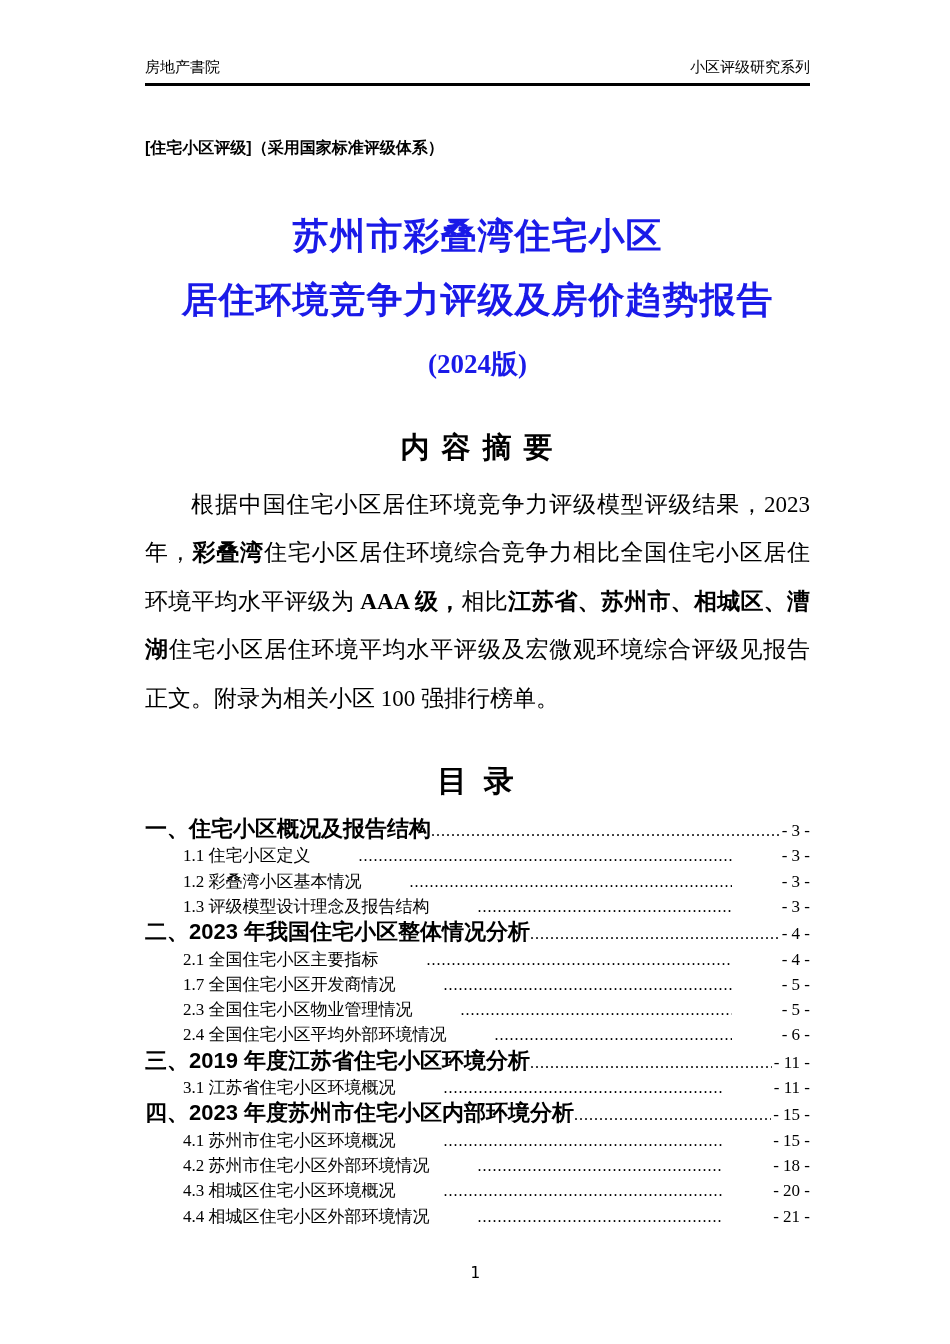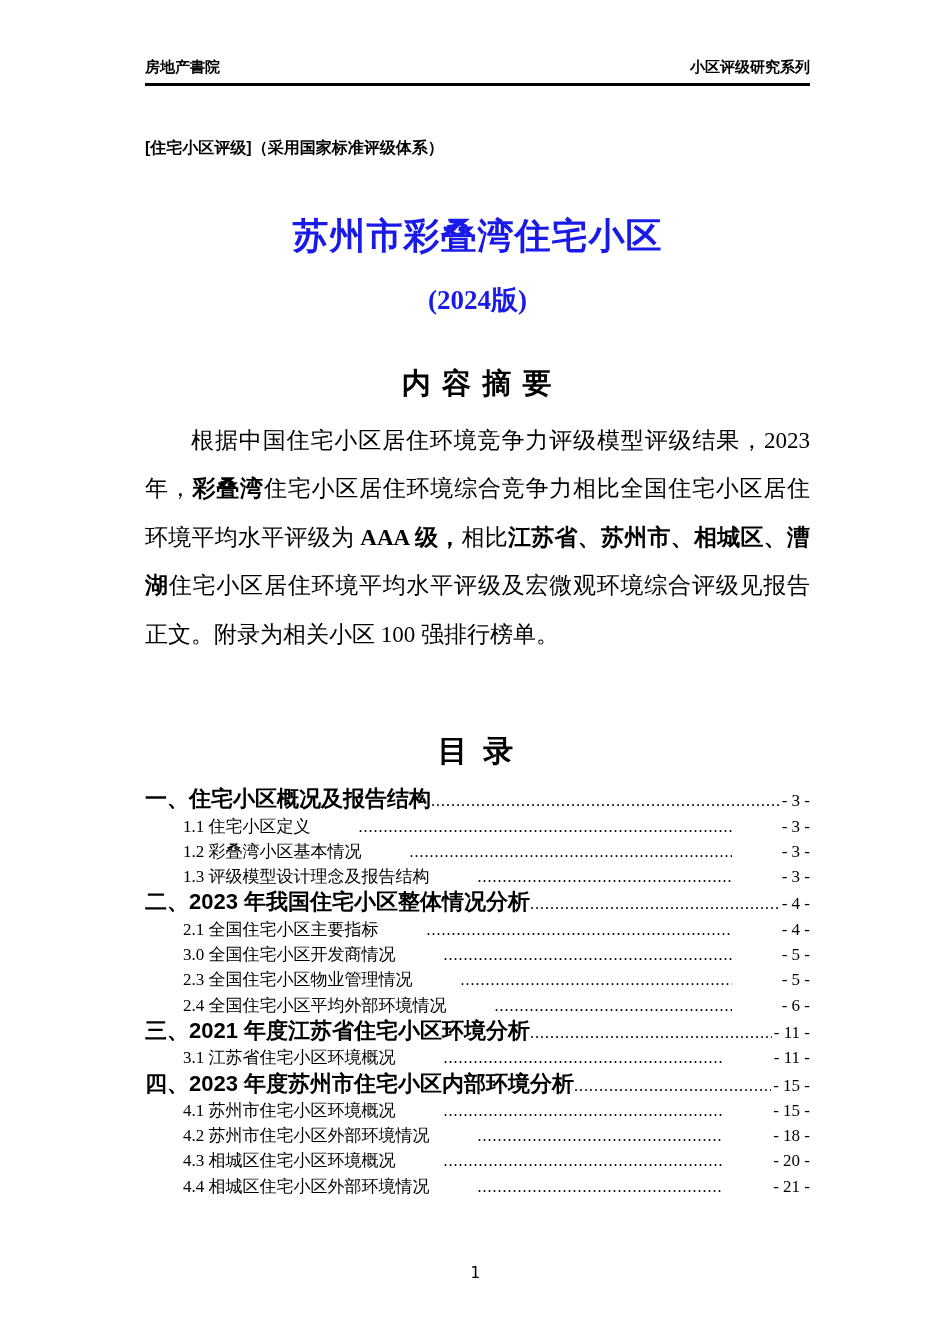--- a/index.html
+++ b/index.html
@@ -15,53 +15,52 @@
     width: 950px; height: 1344px;
     padding: 58px 140px 0 145px;
   }
   
   .hdr {
     display: flex; justify-content: space-between; align-items: flex-end;
     font-family: "Liberation Sans", "DejaVu Sans", sans-serif;
     font-size: 15px; line-height: 1.2;
     padding-bottom: 7px;
     border-bottom: 3px solid #000;
-    font-weight: bold;
   }
   
   .subtitle {
     margin-top: 52px;
     font-family: "Liberation Sans", "DejaVu Sans", sans-serif;
     font-weight: bold; font-size: 16px;
   }
   
   .title-block { text-align: center; margin-top: 54px; color: var(--title-color); }
   .title-line {
     font-size: 36px; font-weight: bold;
     font-family: "Liberation Serif", "DejaVu Serif", serif;
     line-height: 1.3; margin-bottom: 17px;
     letter-spacing: 1px;
   }
   .title-edition { font-size: 27px; font-weight: bold; margin-top: 22px; text-align: center; }
   
   .summary-heading {
     margin-top: 46px; text-align: center;
-    font-family: Liberation Serif, serif;
+    font-family: Liberation Sans, sans-serif;
     font-weight: bold; font-size: 29px; letter-spacing: 2px;
   }
   .summary-par {
     margin-top: 13px;
     font-size: 23px; line-height: 48.5px;
     text-align: justify; text-indent: 2em;
   }
   .summary-par .b { font-weight: bold; }
   
   .toc-heading {
-    margin-top: 72px; text-align: center;
-    font-family: Liberation Serif, serif;
+    margin-top: 38px; text-align: center;
+    font-family: Liberation Sans, sans-serif;
     font-weight: bold; font-size: 30px; letter-spacing: 4px;
   }
   .toc { margin-top: 14px; }
   .toc-row {
     display: flex; align-items: baseline;
     font-size: 17px; line-height: 25.3px;
     white-space: nowrap;
   }
   .toc-row.lv1 .toc-label {
     font-weight: bold;
@@ -90,20 +89,21 @@
 
   <div class="hdr">
     <span>房地产書院</span>
     <span>小区评级研究系列</span>
   </div>
 
   <div class="subtitle">[住宅小区评级]（采用国家标准评级体系）</div>
 
   <div class="title-block">
     <div class="title-line">苏州市彩叠湾住宅小区</div>
+    <div class="title-line">居住环境竞争力评级及房价趋势报告</div>
     <div class="title-edition">(2024版)</div>
   </div>
 
   <div class="summary-heading">内 容 摘 要</div>
 
   <p class="summary-par"><span>根据中国住宅小区居住环境竞争力评级模型评级结果，2023 年，</span><span class="b">彩叠湾</span><span>住宅小区居住环境综合竞争力相比全国住宅小区居住环境平均水平评级为 </span><span class="b">AAA 级，</span><span>相比</span><span class="b">江苏省、苏州市、相城区、漕湖</span><span>住宅小区居住环境平均水平评级及宏微观环境综合评级见报告正文。附录为相关小区 100 强排行榜单。</span></p>
 
   <div class="toc-heading">目 录</div>
 
   <nav class="toc">
@@ -131,36 +131,36 @@
         <span class="toc-label">二、2023 年我国住宅小区整体情况分析</span>
         <span class="toc-dots"></span>
         <span class="toc-page">- 4 -</span>
       </div>
       <div class="toc-row lv2">
         <span class="toc-label">2.1 全国住宅小区主要指标</span>
         <span class="toc-dots"></span>
         <span class="toc-page">- 4 -</span>
       </div>
       <div class="toc-row lv2">
-        <span class="toc-label">3.0 全国住宅小区开发商情况</span>
+        <span class="toc-label">1.7 全国住宅小区开发商情况</span>
         <span class="toc-dots"></span>
         <span class="toc-page">- 5 -</span>
       </div>
       <div class="toc-row lv2">
         <span class="toc-label">2.3 全国住宅小区物业管理情况</span>
         <span class="toc-dots"></span>
         <span class="toc-page">- 5 -</span>
       </div>
       <div class="toc-row lv2">
         <span class="toc-label">2.4 全国住宅小区平均外部环境情况</span>
         <span class="toc-dots"></span>
         <span class="toc-page">- 6 -</span>
       </div>
       <div class="toc-row lv1">
-        <span class="toc-label">三、2021 年度江苏省住宅小区环境分析</span>
+        <span class="toc-label">三、2019 年度江苏省住宅小区环境分析</span>
         <span class="toc-dots"></span>
         <span class="toc-page">- 11 -</span>
       </div>
       <div class="toc-row lv2">
         <span class="toc-label">3.1 江苏省住宅小区环境概况</span>
         <span class="toc-dots"></span>
         <span class="toc-page">- 11 -</span>
       </div>
       <div class="toc-row lv1">
         <span class="toc-label">四、2023 年度苏州市住宅小区内部环境分析</span>

